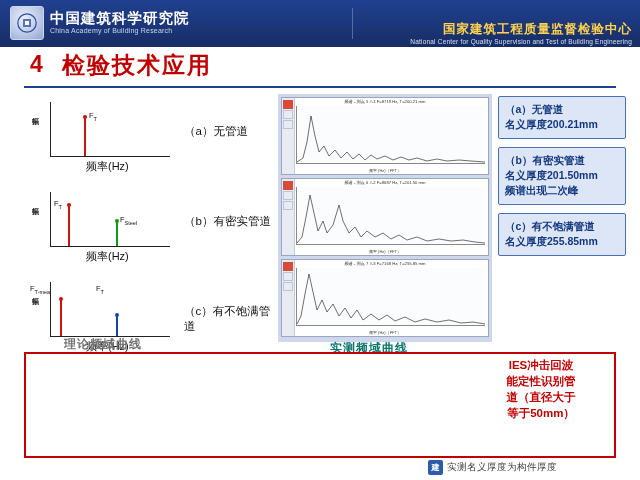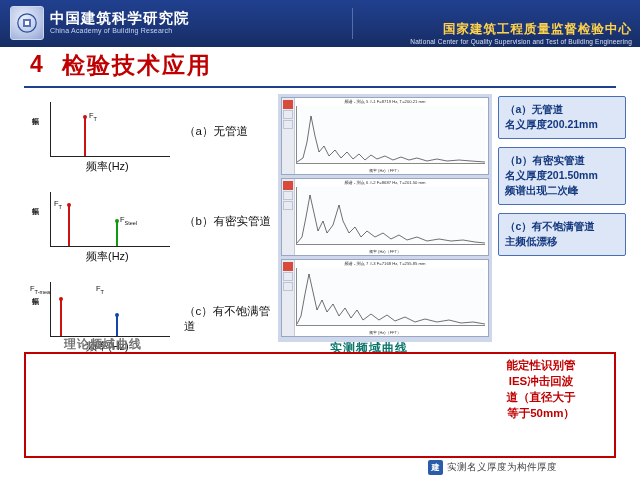--- a/index.html
+++ b/index.html
@@ -241,28 +241,28 @@
       <div>（a）无管道</div>
       <div>名义厚度200.21mm</div>
     </div>
     <div class="callout">
       <div>（b）有密实管道</div>
       <div>名义厚度201.50mm</div>
       <div>频谱出现二次峰</div>
     </div>
     <div class="callout">
       <div>（c）有不饱满管道</div>
-      <div>主频低漂移</div>
+      <div>名义厚度255.85mm</div>
     </div>
   </div>
 
   <div class="bottom">
     <div class="bottom-red">
+      <div>IES冲击回波</div>
       <div>能定性识别管</div>
-      <div>IES冲击回波</div>
       <div>道（直径大于</div>
       <div>等于50mm）</div>
     </div>
   </div>
 
   <div class="footer">
     <div class="f-badge">建</div>
     <div class="f-txt">实测名义厚度为构件厚度</div>
   </div>
 

